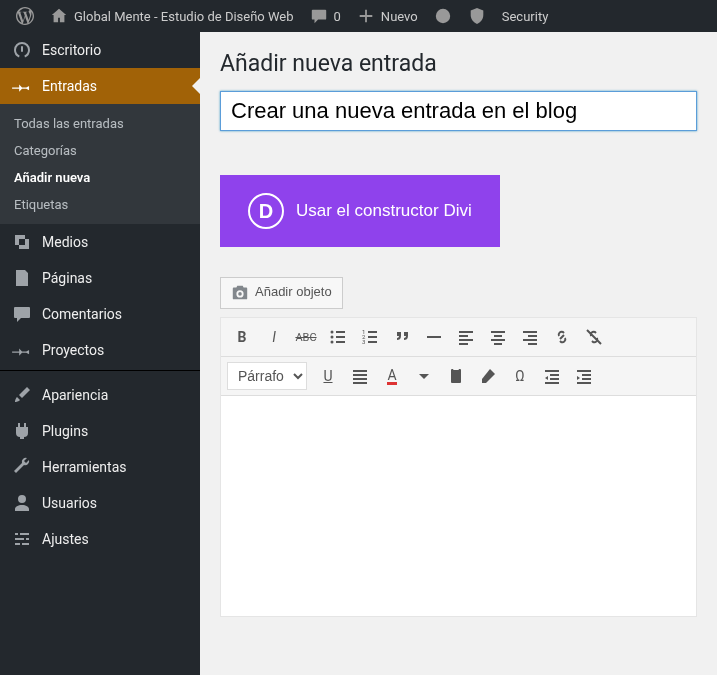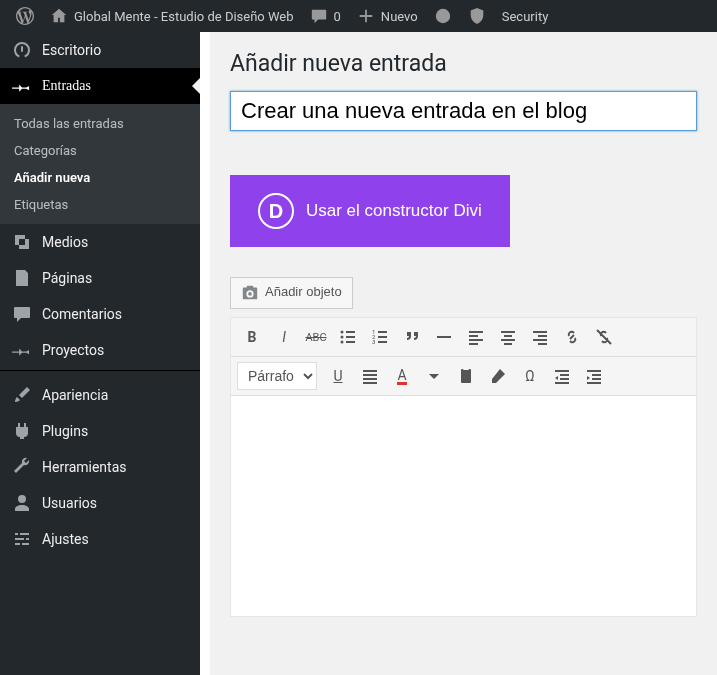--- a/index.html
+++ b/index.html
@@ -4,28 +4,28 @@
 <style>
 * { margin: 0; padding: 0; box-sizing: border-box; }
 body { font-family: -apple-system, BlinkMacSystemFont, "Segoe UI", Roboto, sans-serif; font-size: 14px; overflow: hidden; width: 717px; height: 675px; }
 .topbar { background: #23282d; color: #ccc; height: 32px; display: flex; padding: 0 8px; font-size: 13px; }
 .topbar .tb-item { display: flex; align-items: center; gap: 6px; padding: 0 8px; height: 100%; cursor: pointer; }
 .topbar svg { width: 18px; height: 18px; fill: #999; }
 .shell { display: flex; height: calc(100% - 32px); }
 .sidebar { width: 200px; background: #23282d; color: #eee; overflow-y: auto; flex-shrink: 0; }
 .menu-item { display: flex; align-items: center; gap: 10px; padding: 8px 12px; cursor: pointer; color: #eee; position: relative; }
 .menu-item svg { width: 20px; height: 20px; fill: rgba(240,245,250,.6); }
-.menu-item.active { background: #000000; color: #fff; font-family: Liberation Serif, serif; }
+.menu-item.active { background: #a16207; color: #fff; }
 .menu-item.active svg { fill: #fff; }
 .menu-item.active::after { content: ""; position: absolute; right: 0; top: 50%; margin-top: -8px; border: 8px solid transparent; border-right-color: #f1f1f1; }
 .submenu { background: #32373c; padding: 6px 0; }
 .submenu .sub-item { padding: 6px 12px 6px 14px; color: rgba(240,245,250,.7); font-size: 13px; cursor: pointer; }
 .submenu .sub-item.current { color: #fff; font-weight: 600; }
 .separator { height: 5px; margin: 2px 0; border-top: 1px solid #000; }
-.content { flex: 1; background: #f1f1f1; padding: 18px 20px; overflow: hidden; margin-left: 10px; }
+.content { flex: 1; background: #f1f1f1; padding: 18px 20px; overflow: hidden; }
 h1.page-title { font-size: 23px; font-weight: 400; color: #23282d; margin-bottom: 14px; }
 .title-input { width: 100%; padding: 6px 10px; font-size: 22px; border: 1px solid #5b9dd9; box-shadow: 0 0 2px rgba(30,140,190,.8); background: #fff; outline: none; }
 .divi-btn { display: inline-flex; align-items: center; gap: 12px; background: #8f42ec; color: #fff; border: none; padding: 18px 28px; font-size: 17px; cursor: pointer; margin: 44px 0 30px; }
 .divi-btn .divi-circle { width: 36px; height: 36px; border: 2px solid #fff; border-radius: 50%; display: flex; align-items: center; justify-content: center; font-weight: 700; font-size: 20px; }
 .media-btn { display: inline-flex; gap: 6px; background: #f7f7f7; border: 1px solid #ccc; padding: 6px 10px; cursor: pointer; color: #555; font-size: 13px; margin-bottom: 8px; }
 .media-btn svg { width: 18px; height: 18px; fill: #82878c; }
 .editor { border: 1px solid #e5e5e5; background: #fff; }
 .toolbar { background: #f5f5f5; border-bottom: 1px solid #ddd; padding: 4px 6px; display: flex; align-items: center; gap: 2px; flex-wrap: wrap; }
 .toolbar .tbtn { width: 30px; height: 30px; display: flex; align-items: center; justify-content: center; cursor: pointer; color: #555; border-radius: 2px; }
 .toolbar .tbtn svg { width: 20px; height: 20px; fill: #555; }

